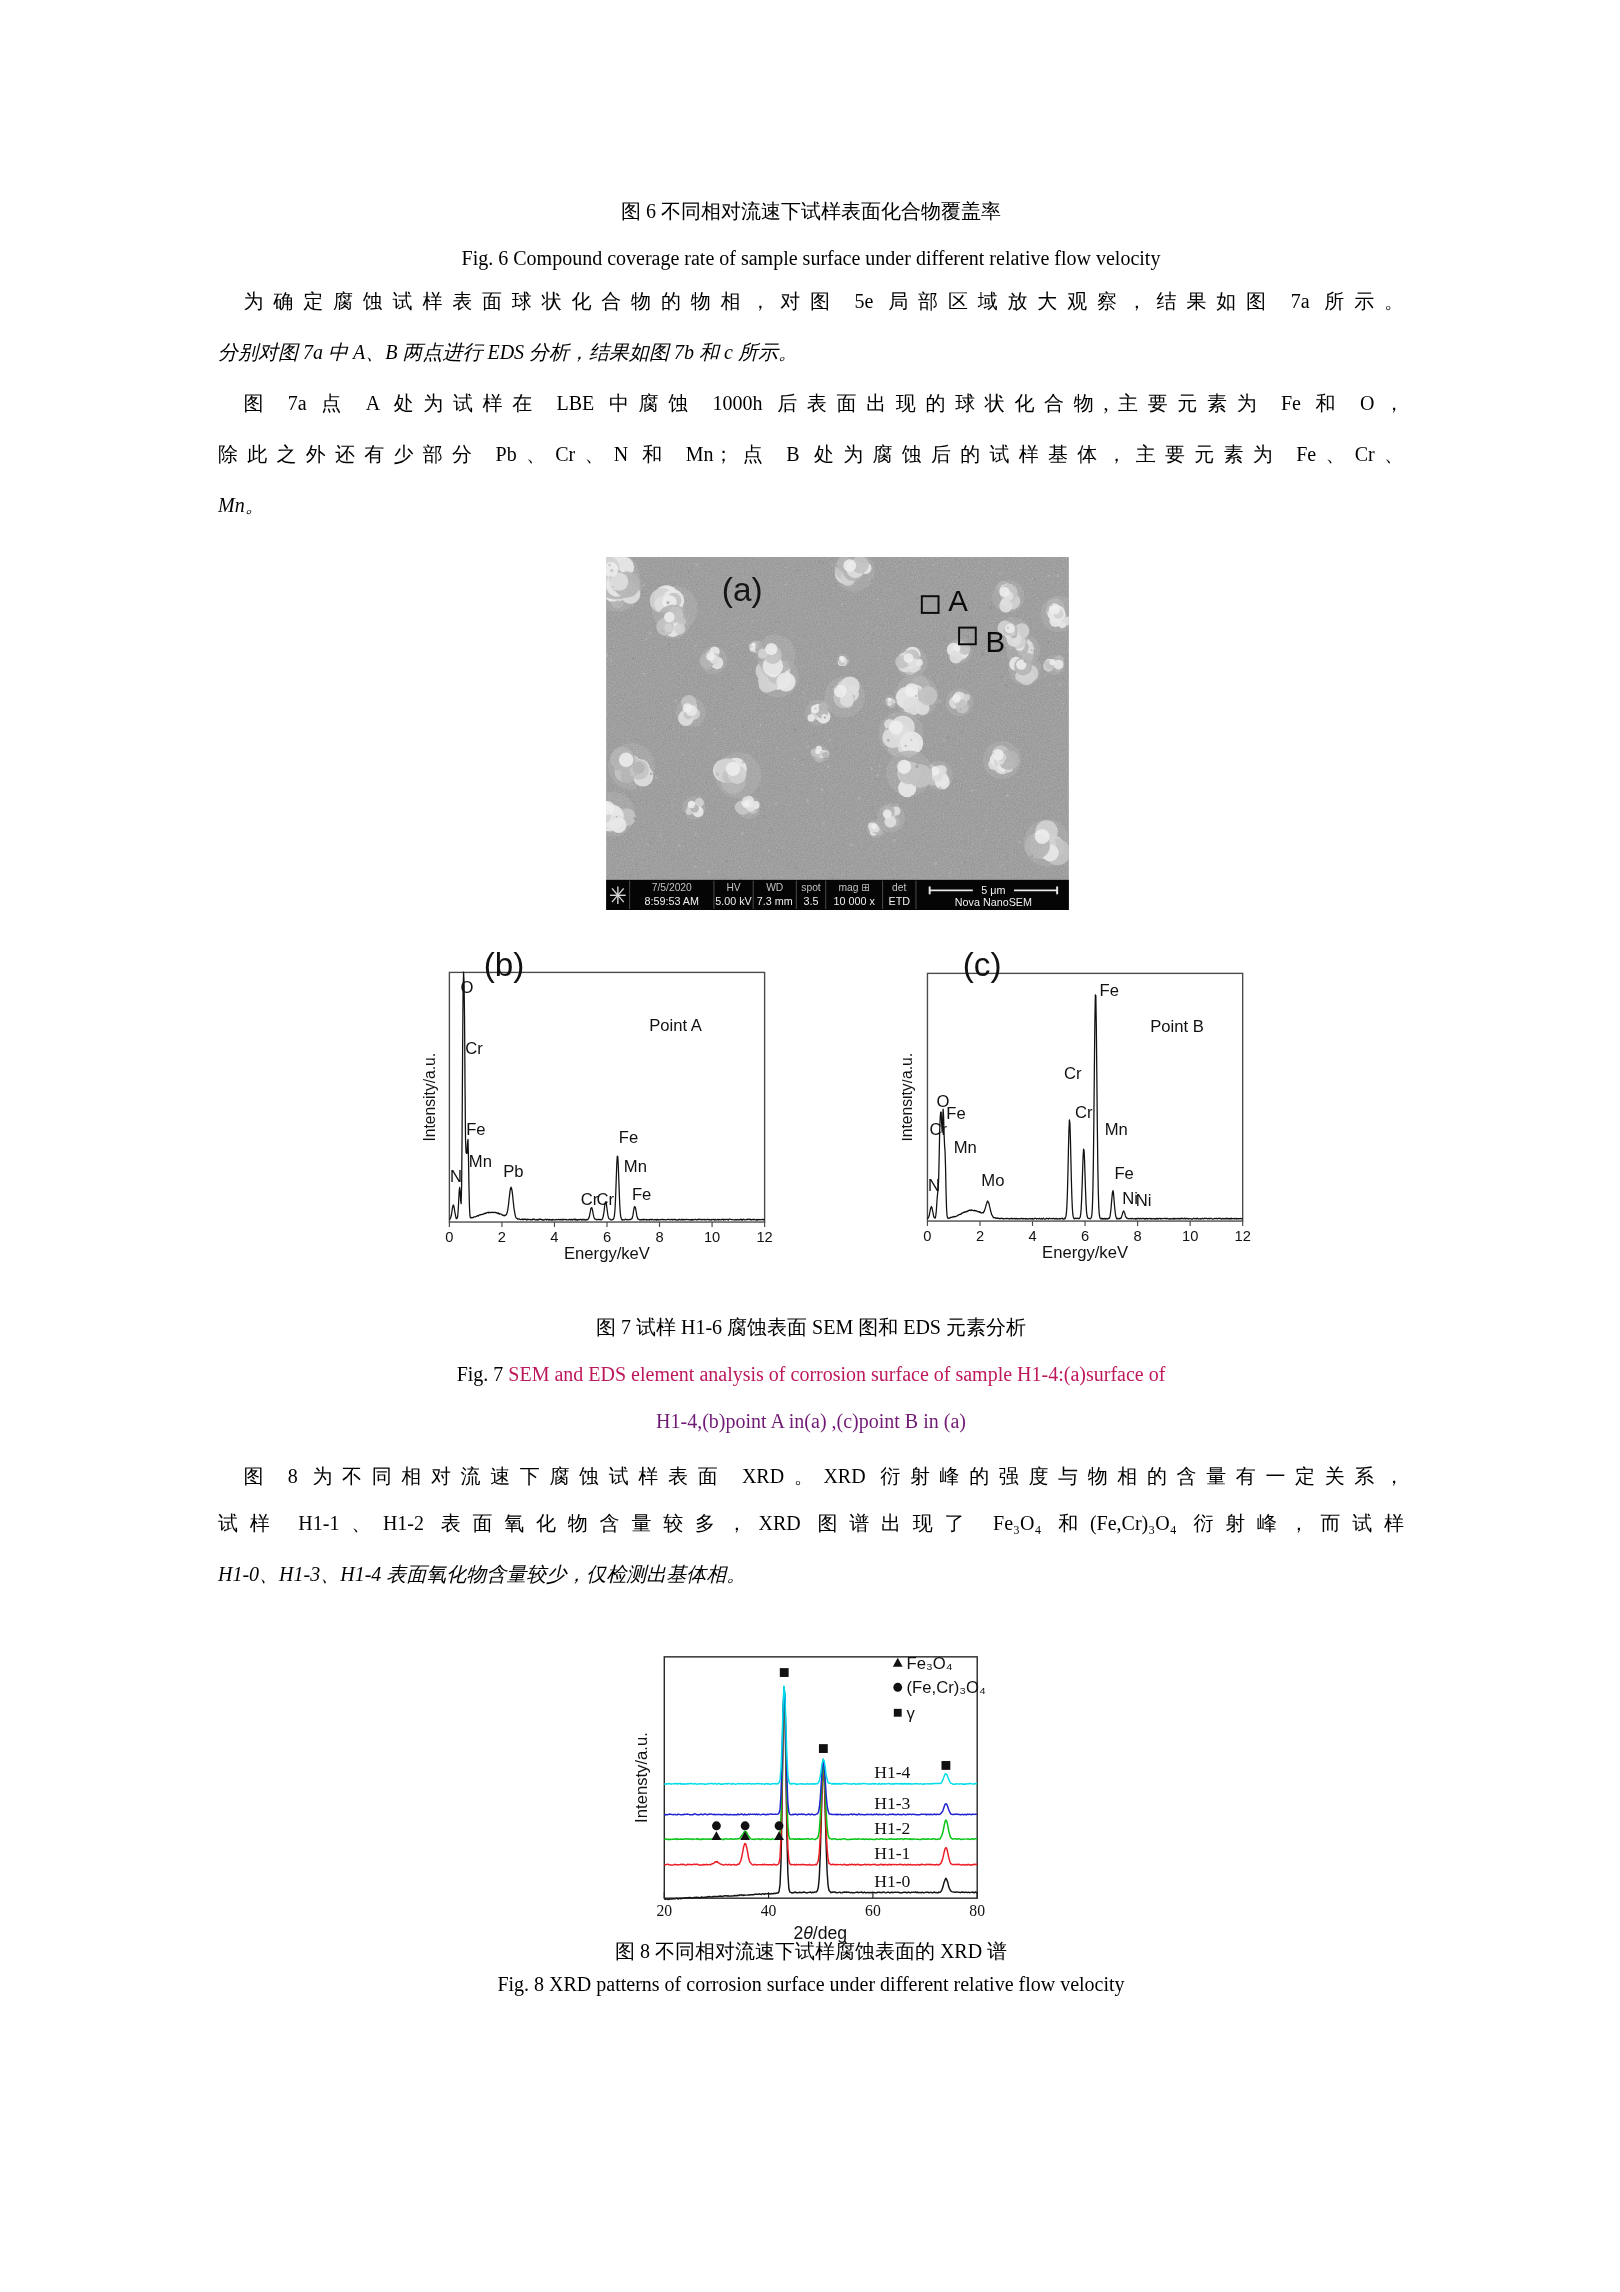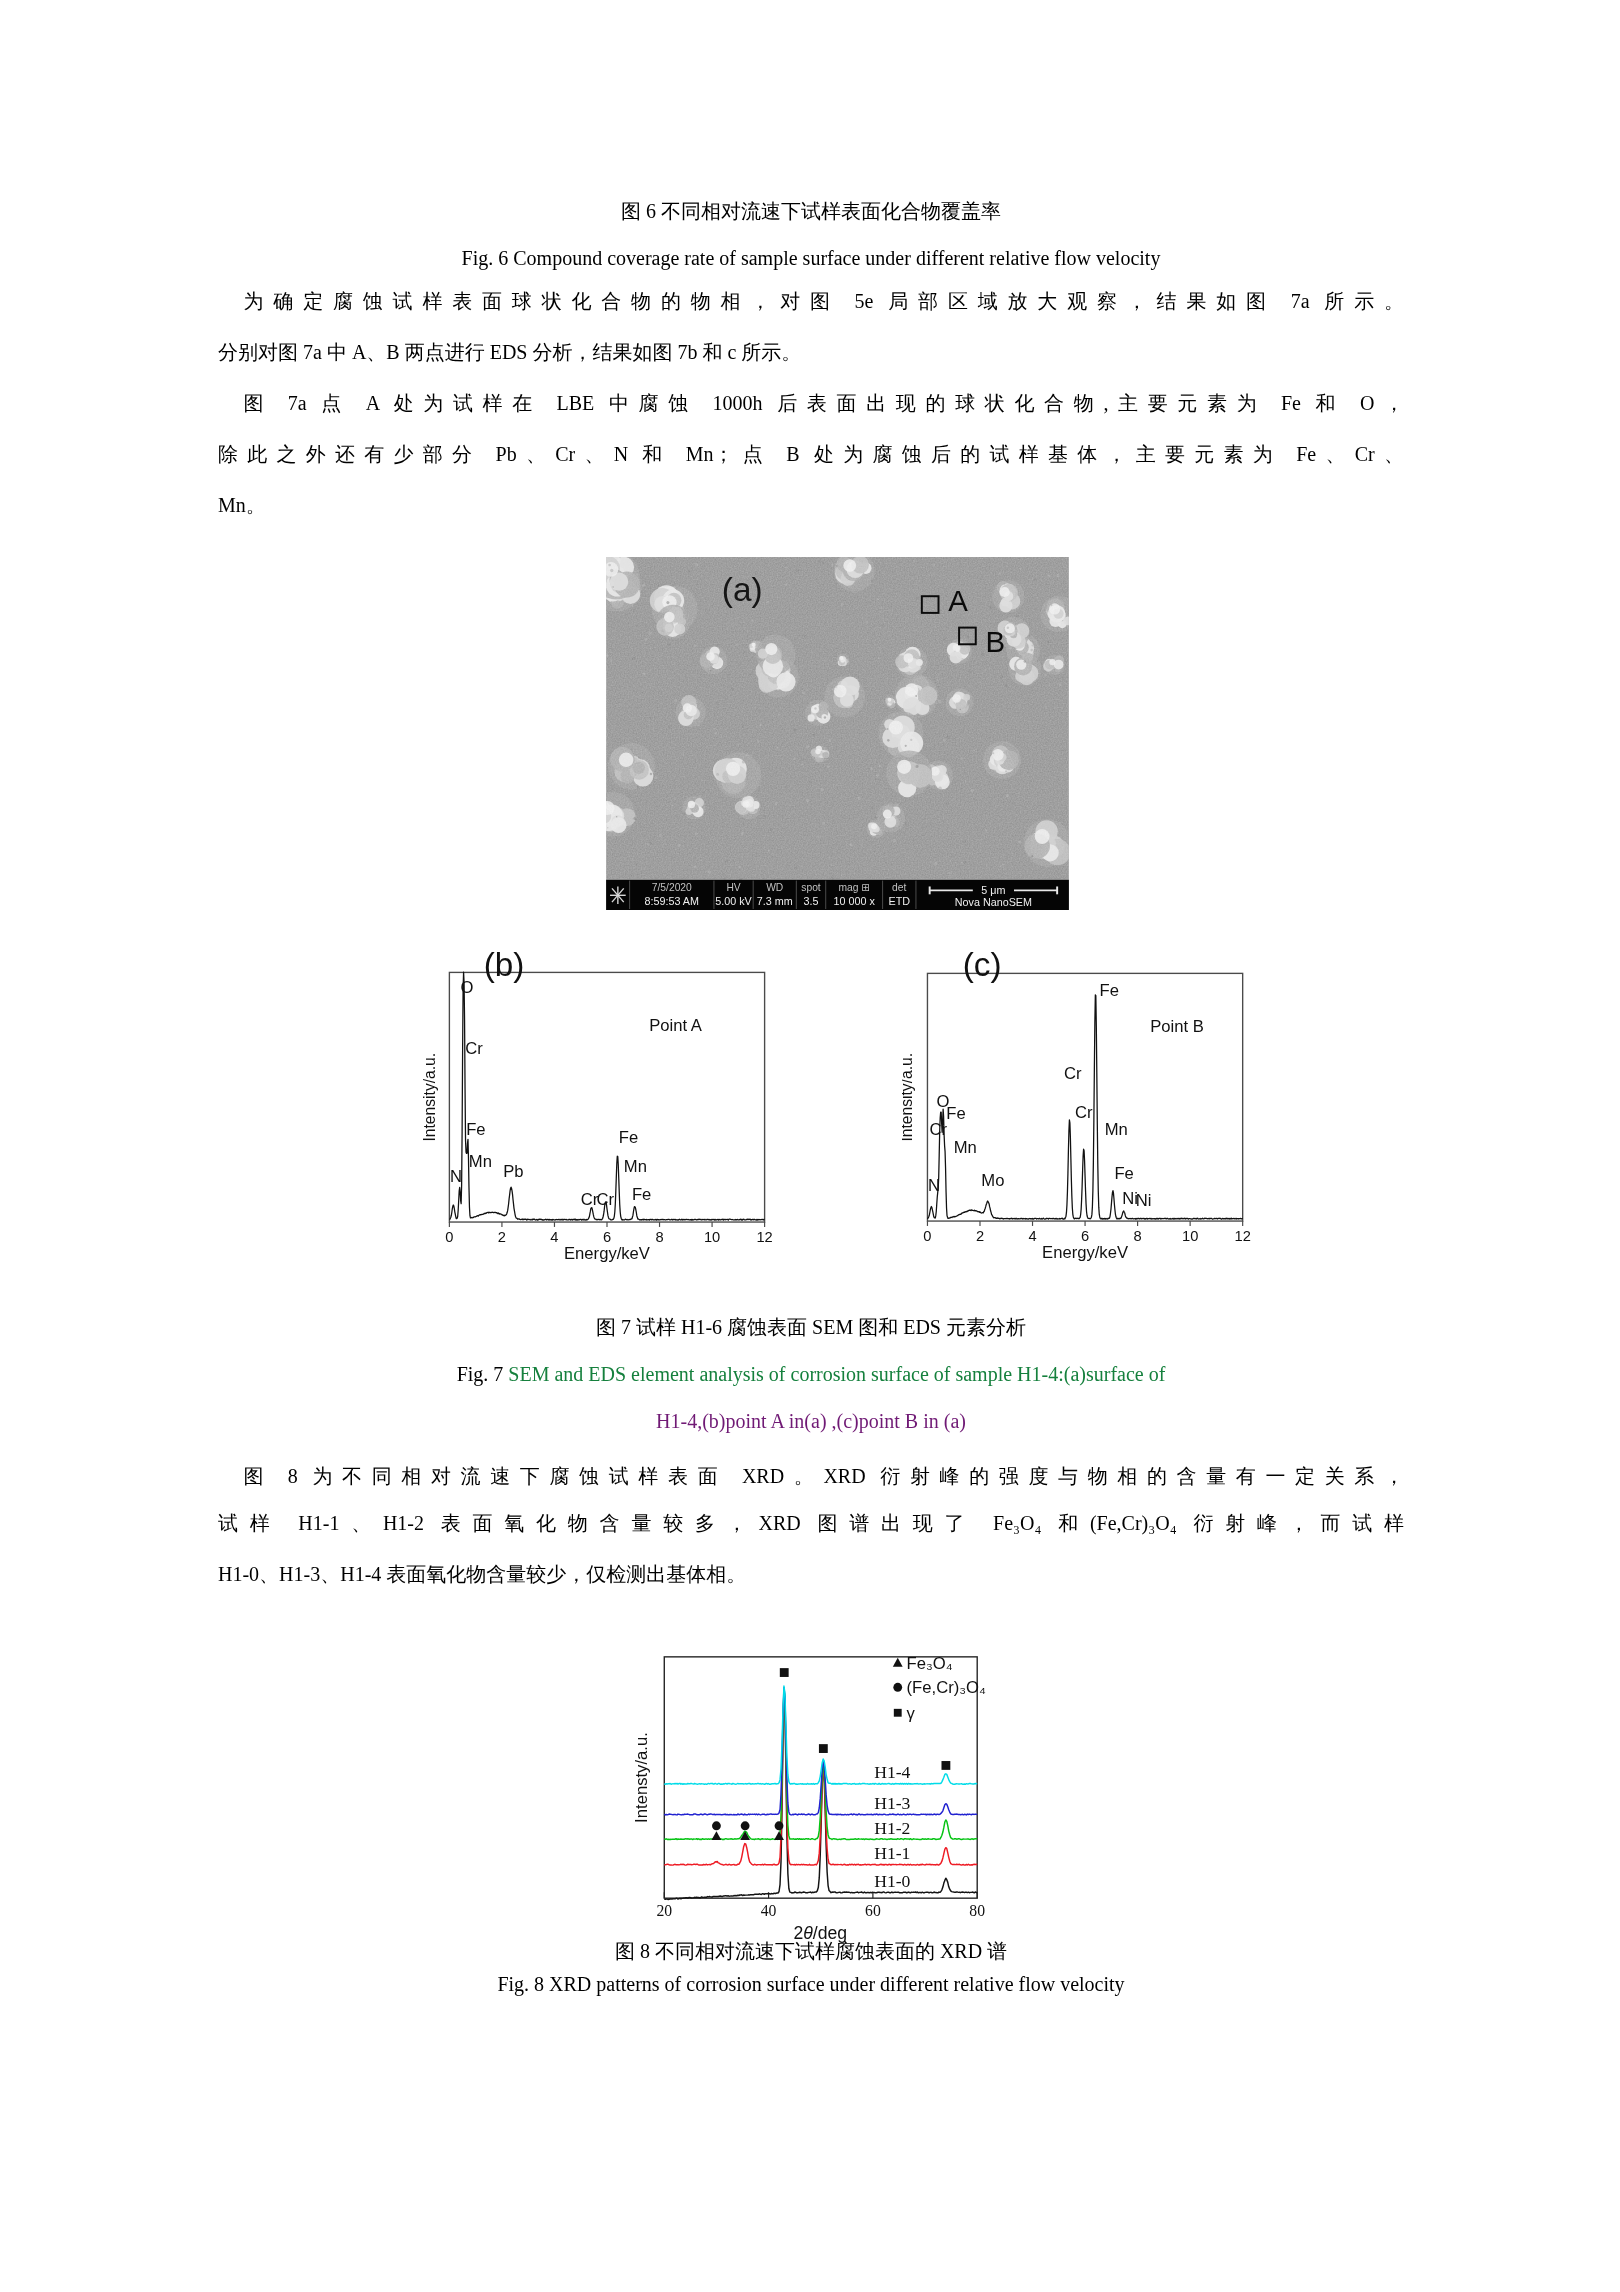--- a/index.html
+++ b/index.html
@@ -1,19 +1,19 @@
 <!DOCTYPE html>
 <html><head>
 <meta charset="utf-8">
 <style>
   html,body{margin:0;padding:0;background:#fff;}
   #page{position:relative;width:1620px;height:2293px;background:#ffffff;overflow:hidden;
         font-family:"Liberation Serif","DejaVu Serif",serif;color:#000;}
   .line{position:absolute;left:218px;width:1186px;font-size:20px;line-height:39px;white-space:nowrap;}
-  .wrapln{white-space:normal;}
+  .wrapln{white-space:normal;font-style:italic;}
   .ctr{text-align:center;white-space:normal;}
   .j{white-space:normal;text-align:justify;text-align-last:justify;}
   .ind{padding-left:25.5px;box-sizing:border-box;}
   .red-cap{color:#ff0000;}
   svg text{user-select:none;}
   .figsvg{position:absolute;}
 </style>
 </head>
 <body>
 
@@ -877,21 +877,21 @@
       <text x="52.83333333333333" y="216.76999999999998" font-size="17" font-family="&quot;Liberation Sans&quot;,&quot;DejaVu Sans&quot;,sans-serif" fill="#111">Mn</text>
       <text x="26.536666666666665" y="255.365" font-size="17" font-family="&quot;Liberation Sans&quot;,&quot;DejaVu Sans&quot;,sans-serif" fill="#111">N</text>
       <text x="81.00833333333333" y="250.385" font-size="17" font-family="&quot;Liberation Sans&quot;,&quot;DejaVu Sans&quot;,sans-serif" fill="#111">Mo</text>
       <text x="62" y="36" font-size="34" font-family="&quot;Liberation Sans&quot;,&quot;DejaVu Sans&quot;,sans-serif" fill="#111">(c)</text>
       <text x="281" y="93" font-size="17" font-family="&quot;Liberation Sans&quot;,&quot;DejaVu Sans&quot;,sans-serif" fill="#111" text-anchor="middle">Point B</text>
       <text x="187" y="324" font-size="17" font-family="&quot;Liberation Sans&quot;,&quot;DejaVu Sans&quot;,sans-serif" fill="#111" text-anchor="middle">Energy/keV</text>
       <text x="10" y="159.5" font-size="16" font-family="&quot;Liberation Sans&quot;,&quot;DejaVu Sans&quot;,sans-serif" fill="#111" text-anchor="middle" transform="rotate(-90 10 159.5)">Intensity/a.u.</text>
     </svg>
 
   <div class="line ctr" style="top:1308px">图 7 试样 H1-6 腐蚀表面 SEM 图和 EDS 元素分析</div>
-  <div class="line ctr" style="top:1355px"><span>Fig. 7 </span><span class="red-cap" style="color: #15803d;">SEM and EDS element analysis of corrosion surface of sample H1-4:(a)surface of</span></div>
+  <div class="line ctr" style="top:1355px"><span>Fig. 7 </span><span class="red-cap" style="color: #be185d;">SEM and EDS element analysis of corrosion surface of sample H1-4:(a)surface of</span></div>
   <div class="line ctr red-cap" style="top: 1402px; color: #701a75;">H1-4,(b)point A in(a) ,(c)point B in (a)</div>
 
   <div class="line j ind" style="top:1457px">图 8 为不同相对流速下腐蚀试样表面 XRD。XRD 衍射峰的强度与物相的含量有一定关系，</div>
   <div class="line j" style="top:1504px">试样 H1-1、H1-2 表面氧化物含量较多，XRD 图谱出现了 Fe₃O₄ 和(Fe,Cr)₃O₄ 衍射峰，而试样</div>
   <div class="line wrapln" style="top:1555px">H1-0、H1-3、H1-4 表面氧化物含量较少，仅检测出基体相。</div>
 
   <svg id="xrd" class="figsvg" style="left:627px;top:1647px" width="412" height="314" viewBox="0 0 420 320">
       <rect x="38" y="10" width="319" height="246" fill="none" stroke="#222" stroke-width="1.4"></rect>
       <line x1="38" y1="256" x2="38" y2="250" stroke="#222" stroke-width="1.2"></line>
       <text x="38" y="274" font-size="16" font-family="&quot;Liberation Serif&quot;,&quot;DejaVu Serif&quot;,serif" fill="#111" text-anchor="middle">20</text>

